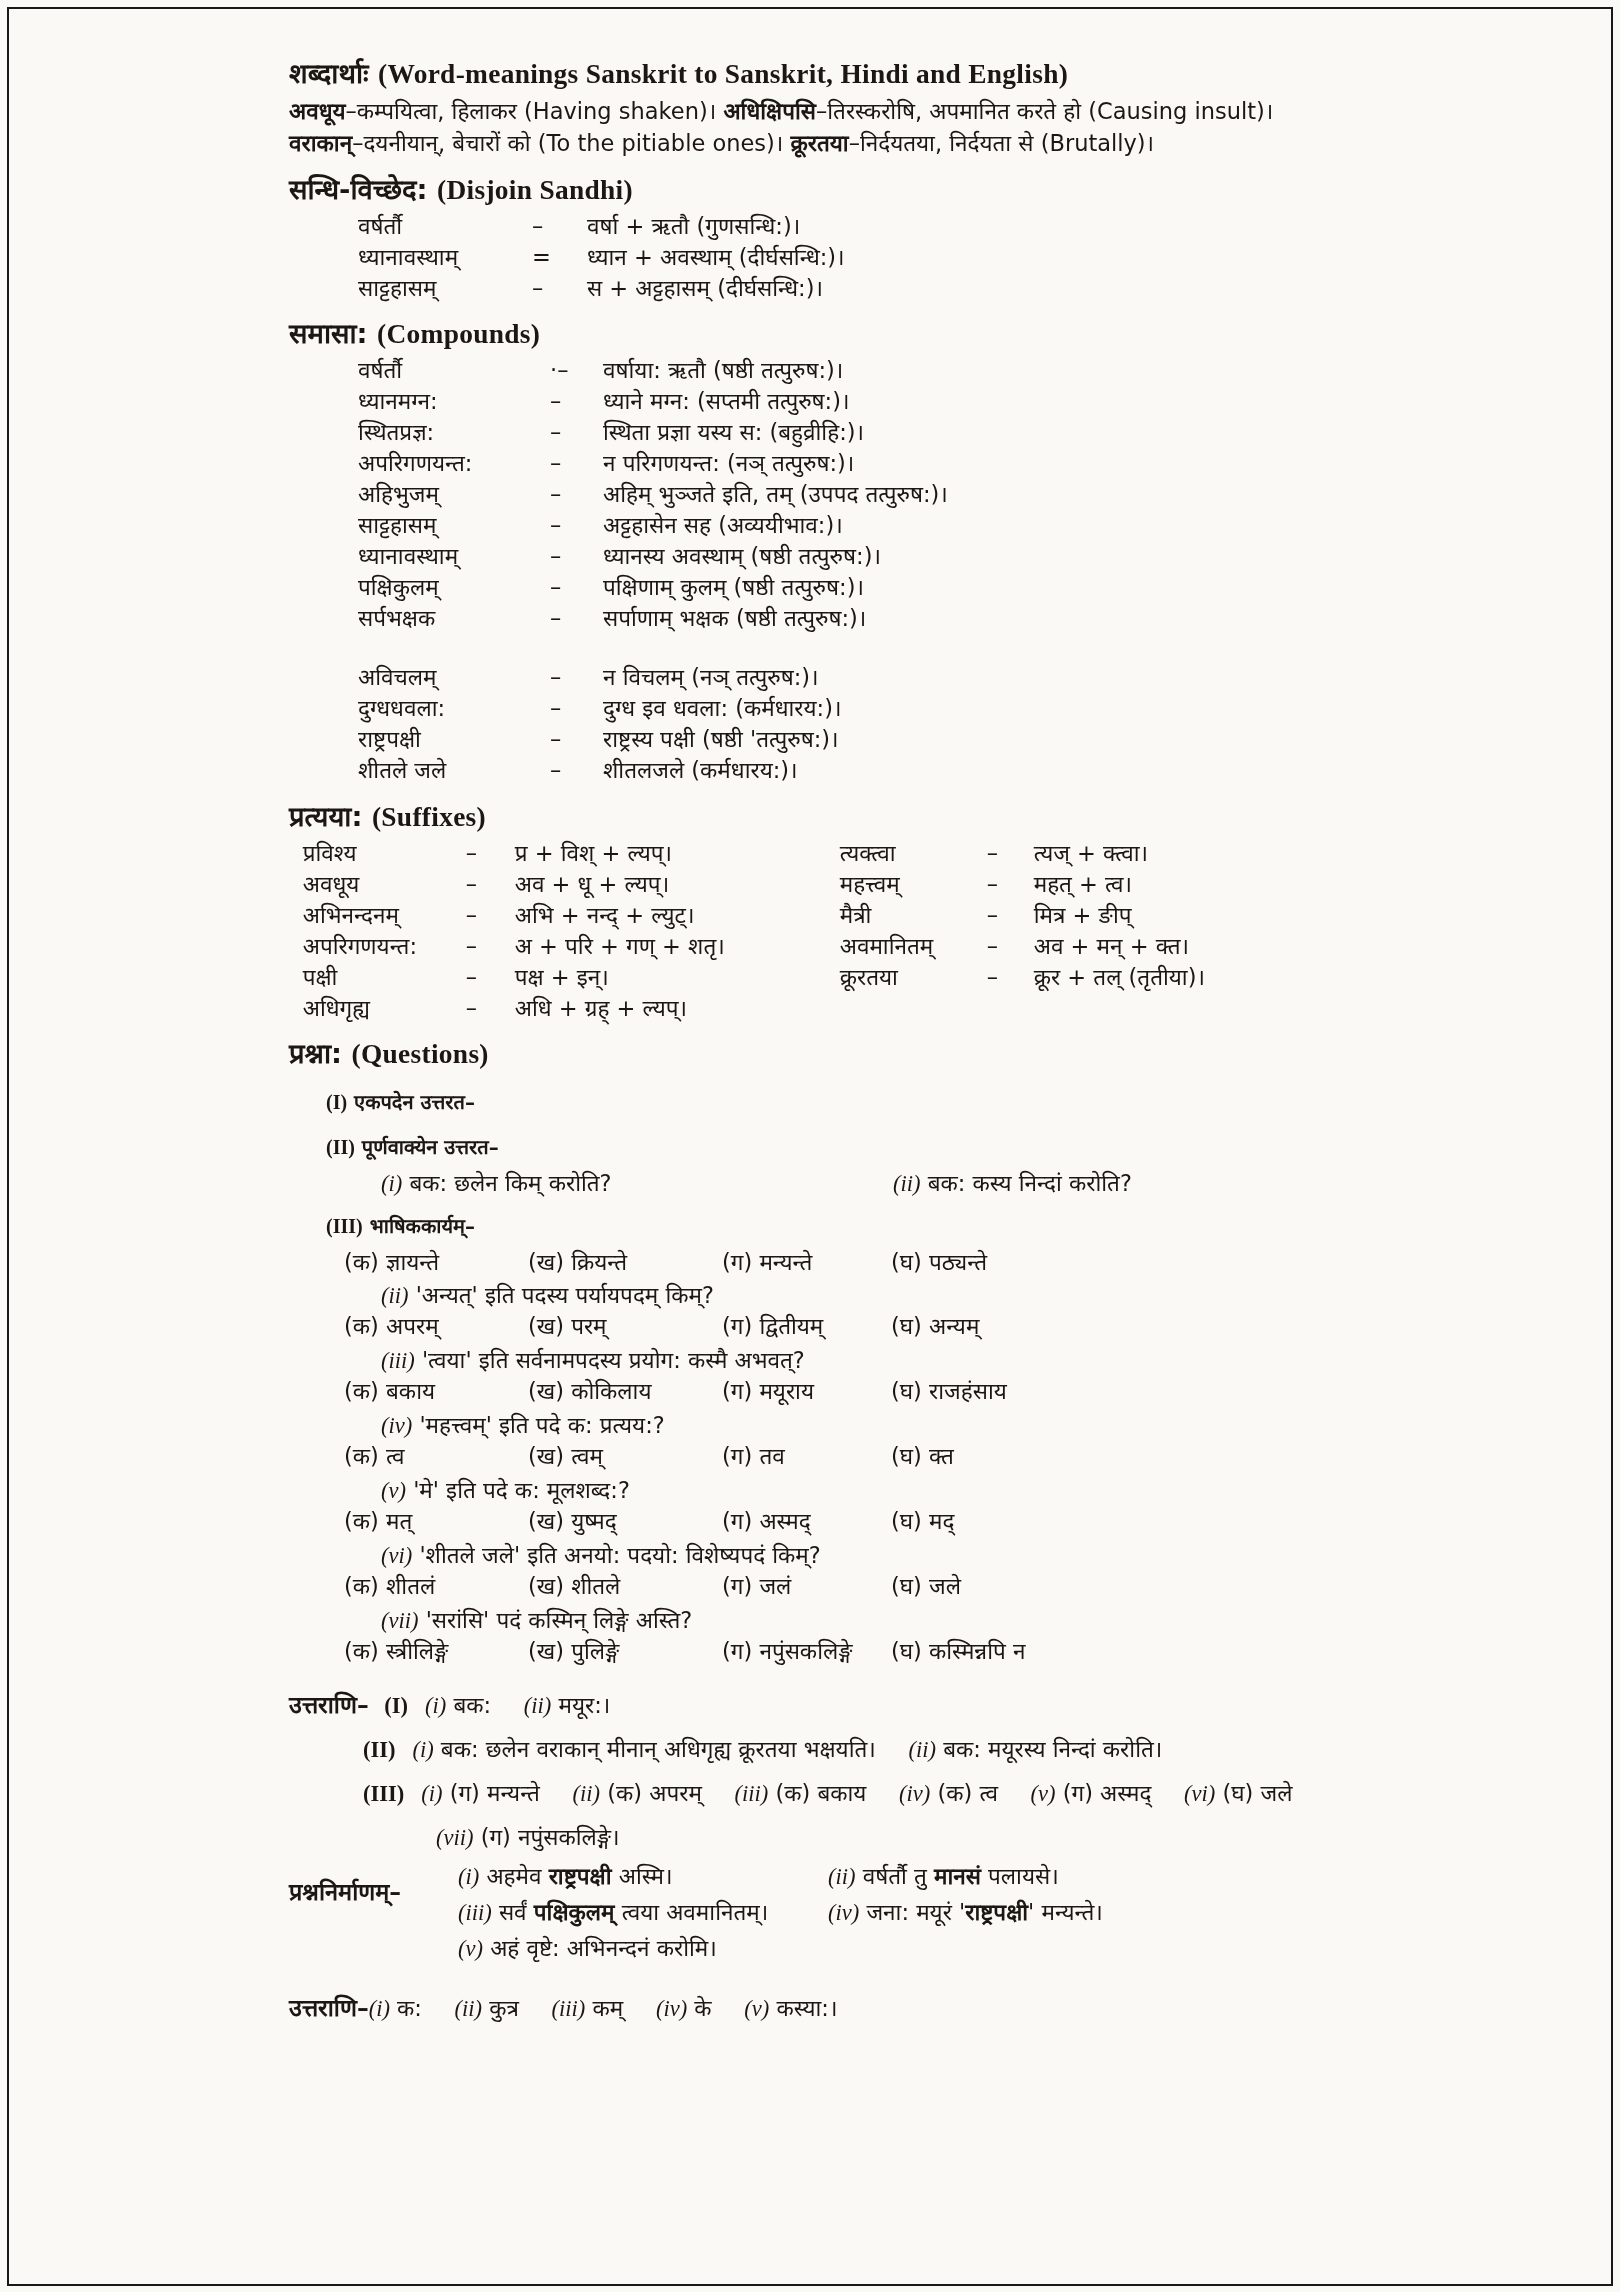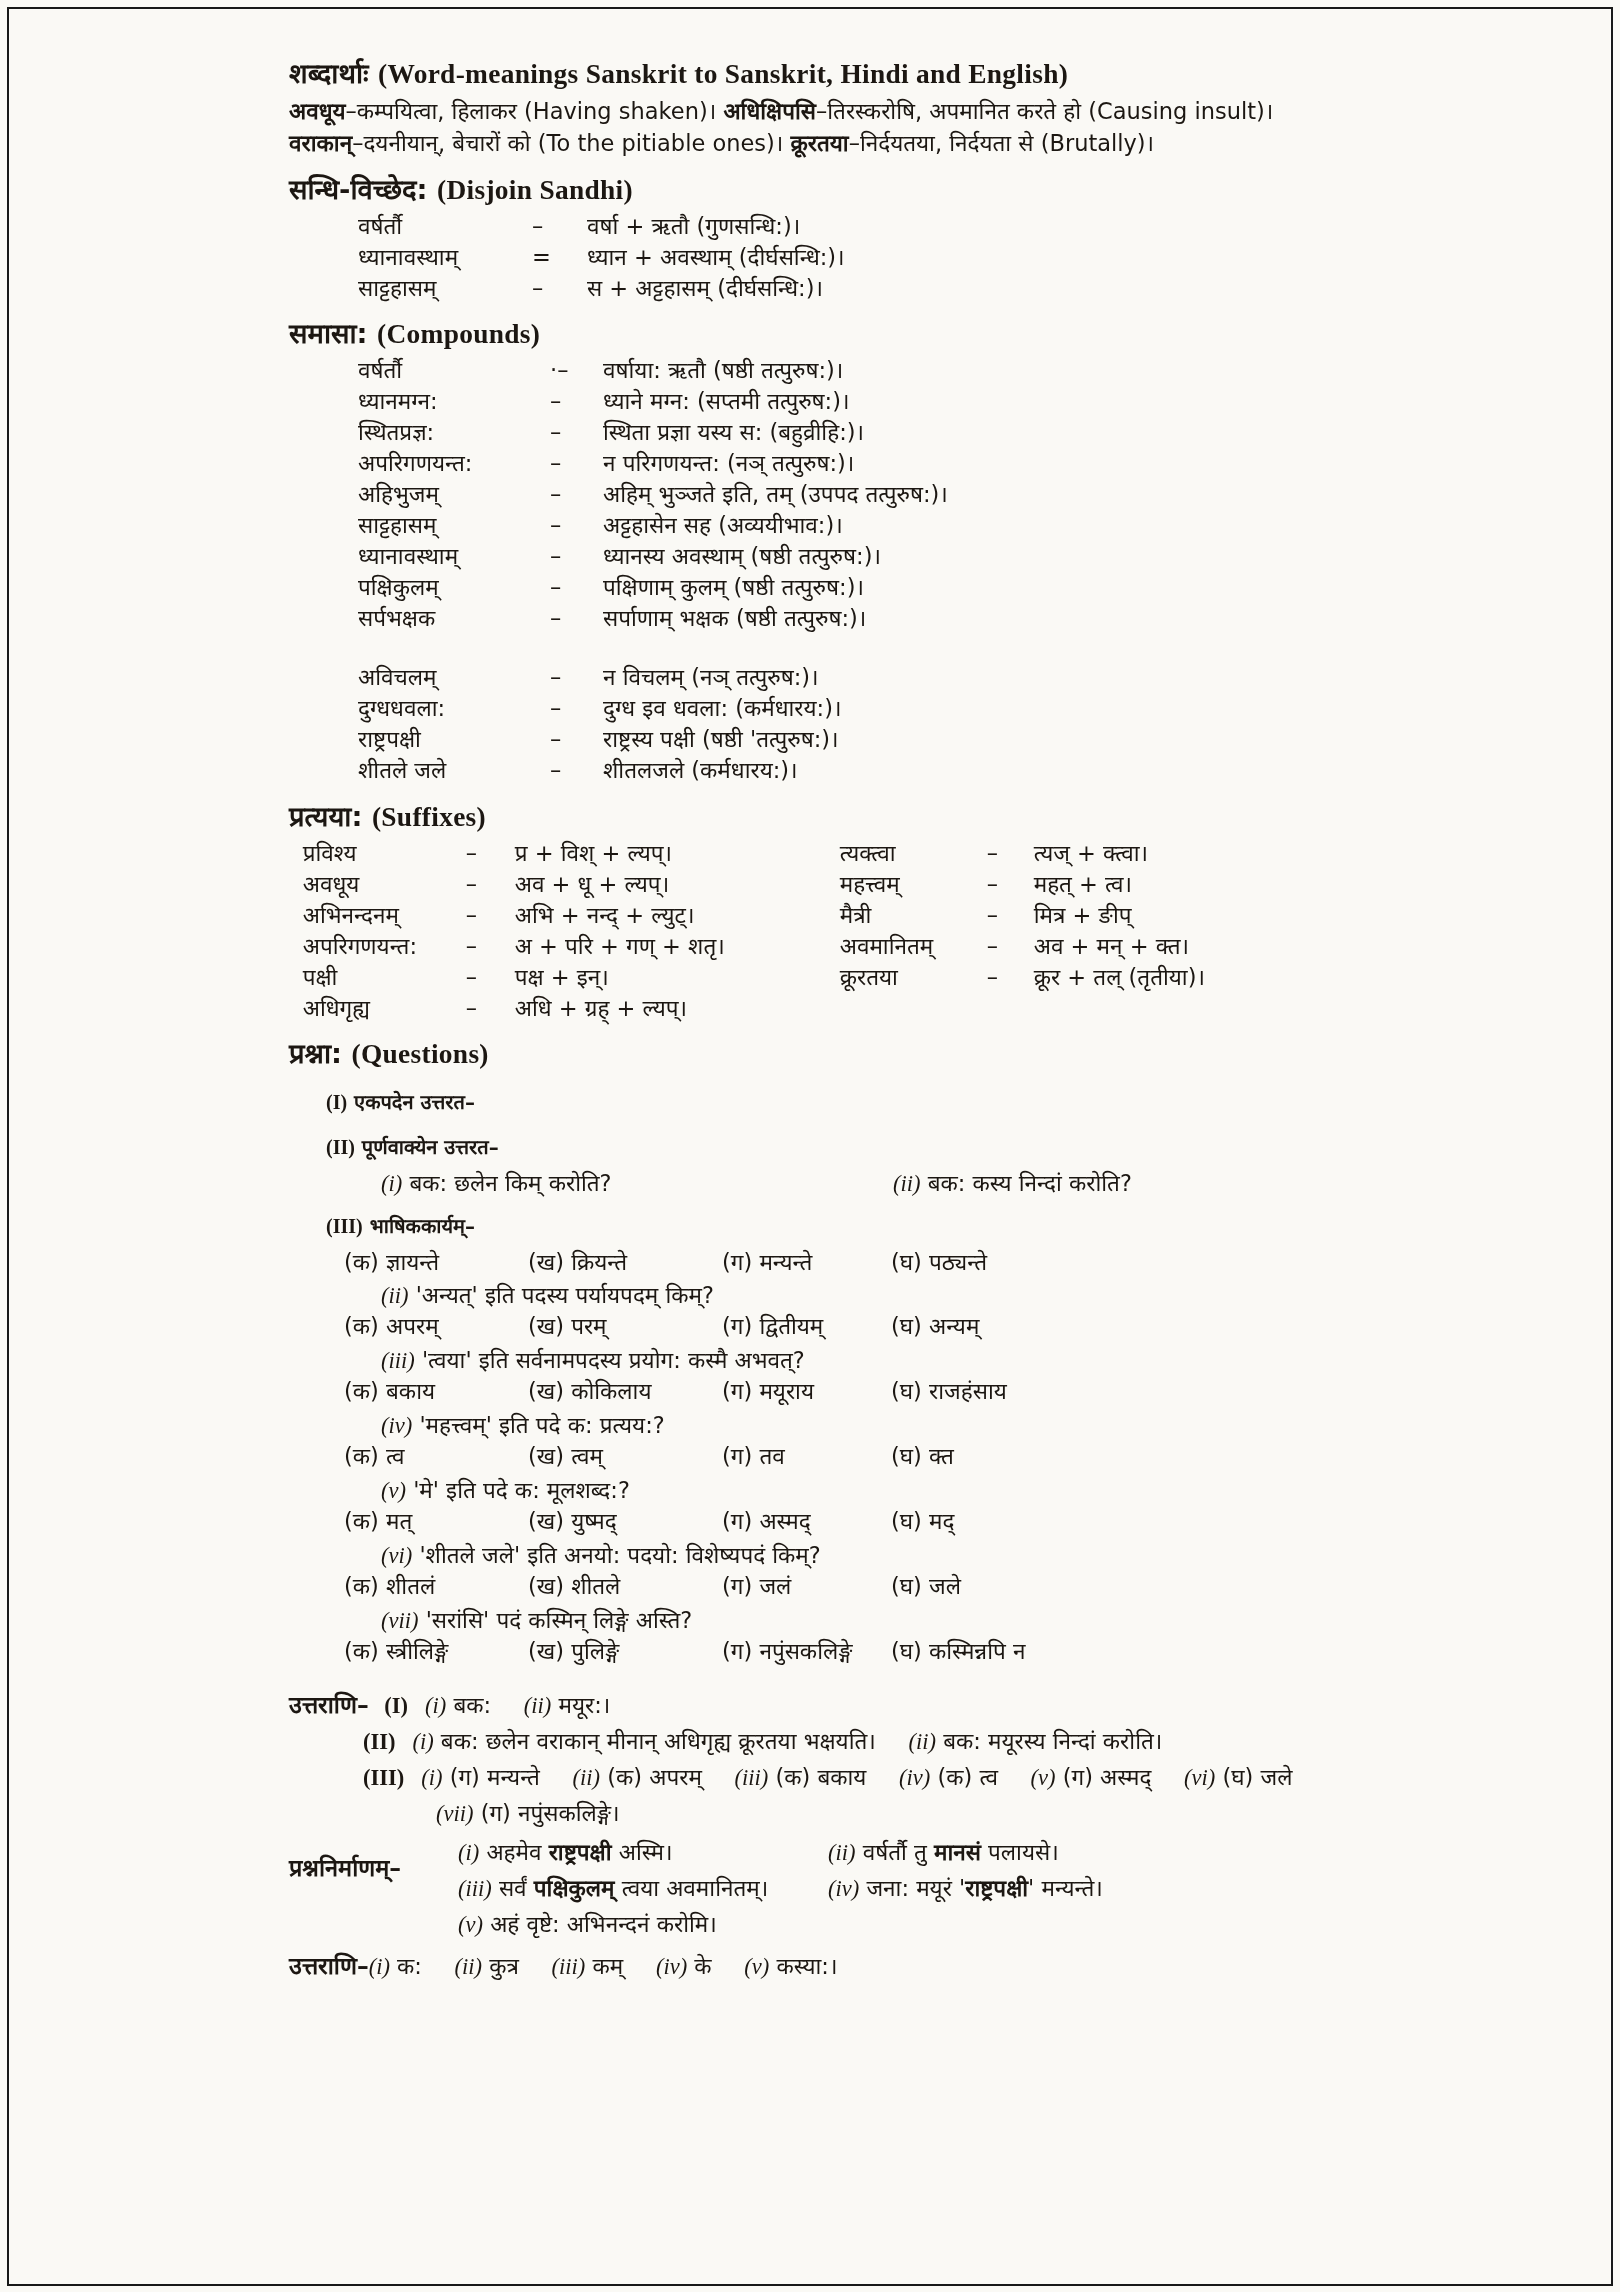--- a/index.html
+++ b/index.html
@@ -31,32 +31,32 @@
 
   .part { margin-top:9.8px; }
   .part-h { margin-left:37px; font-weight:bold; font-size:20px; line-height:35px; }
   .two-col { display:grid; grid-template-columns:512px auto; margin-left:92px; margin-top:2.9px; }
 
   .mcq { margin-top:2.9px; }
   .mcq-q { margin-left:92px; }
   .opts { display:grid; grid-template-columns:184px 194px 169px auto; margin-left:55px; }
 
   .ans-block { margin-top:23.5px; }
-  .ans-line { margin-top:5px; }
+  .ans-line { margin-top:13px; }
   .ans-line .ans-h { margin-right:15.7px; font-size:23.5px; }
   .ans-line .pnum { margin-right:9.8px; }
   .ans-item { margin-right:25.5px; }
   .indent1 { margin-left:74px; }
   .indent2 { margin-left:147px; }
 
   .qf { position:relative; margin-top:7.8px; }
   .qf-h { position:absolute; left:0; top:16px; font-size:23.5px; }
   .qf-grid { display:grid; grid-template-columns:370px auto; margin-left:169px; row-gap:4.9px; }
 
-  .final-ans { margin-top:11px; }
+  .final-ans { margin-top:29px; }
   .final-ans .fa-h { font-size:23.5px; }
   .fa-item { margin-right:25.5px; }
 </style>
 </head>
 <body>
 
 <div class="page-frame"></div>
 
 <div class="content">
 

